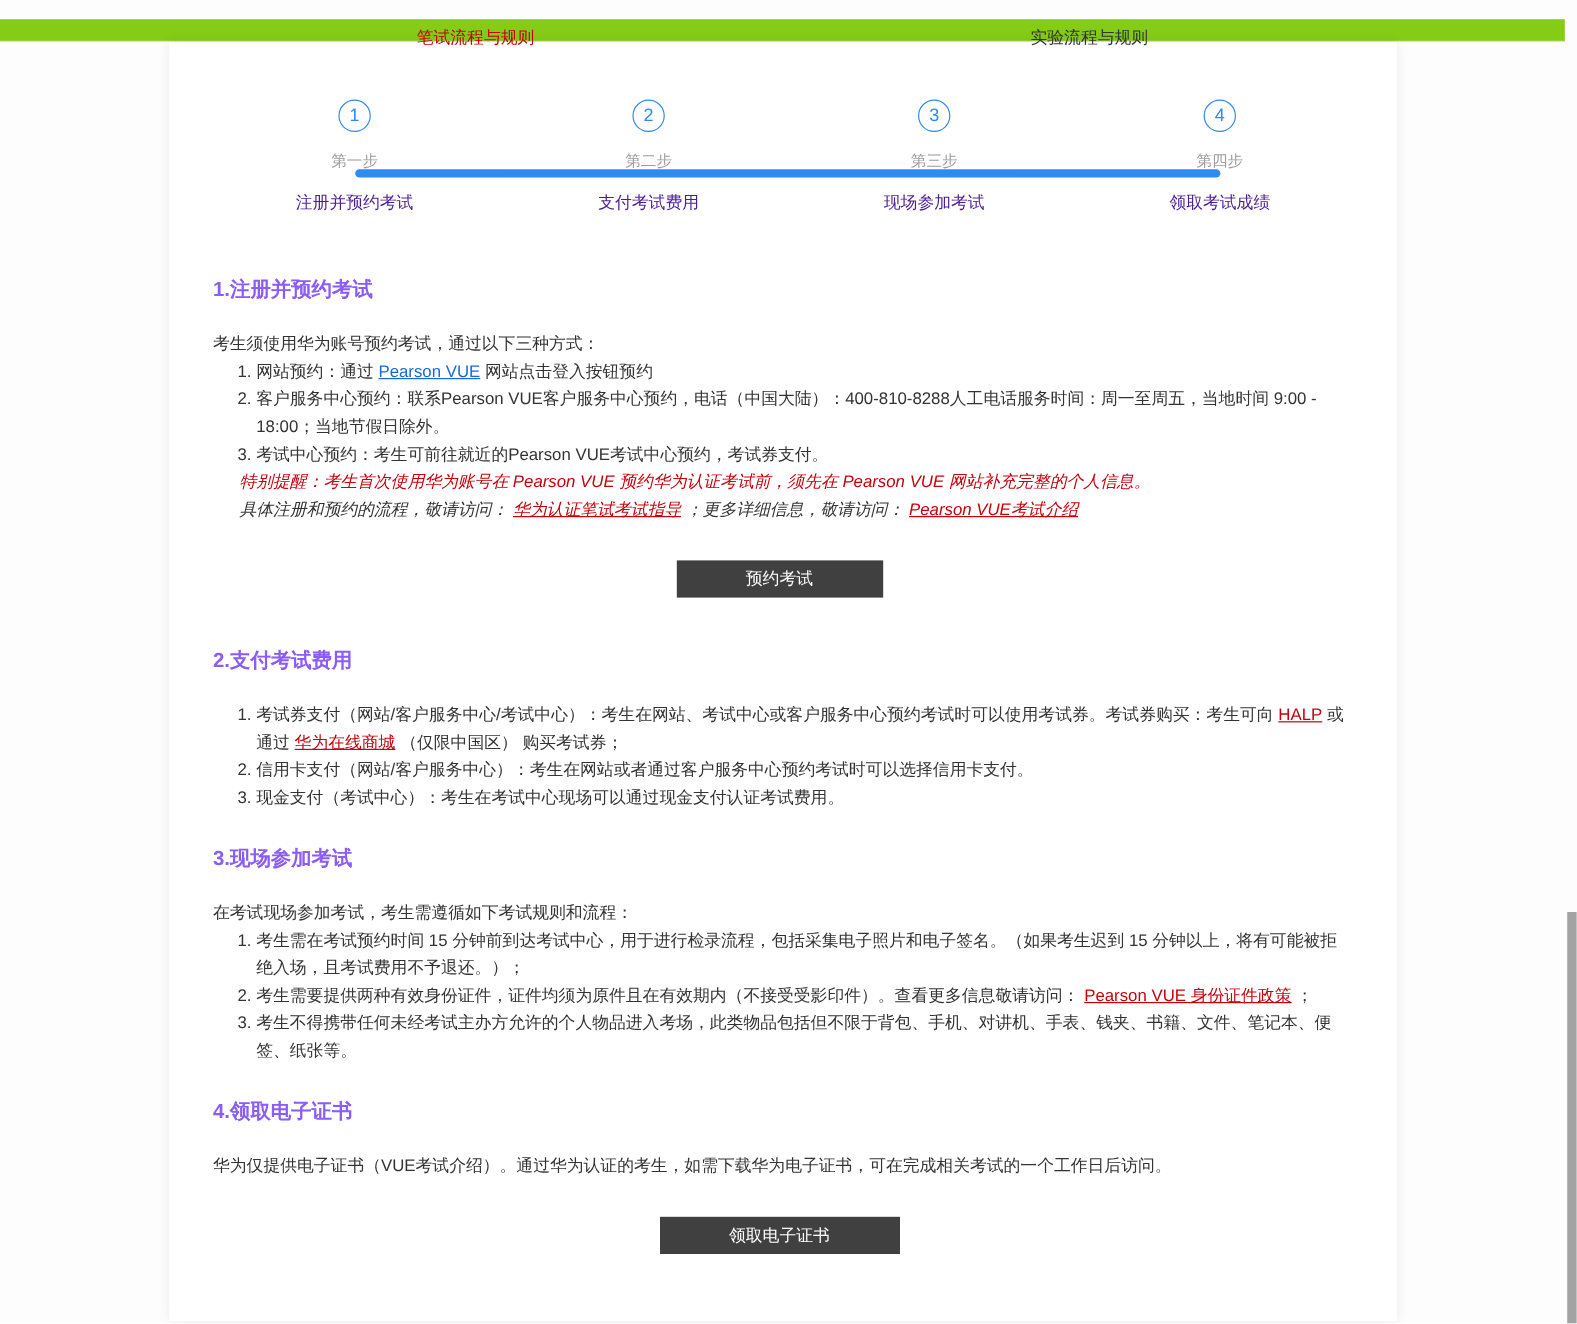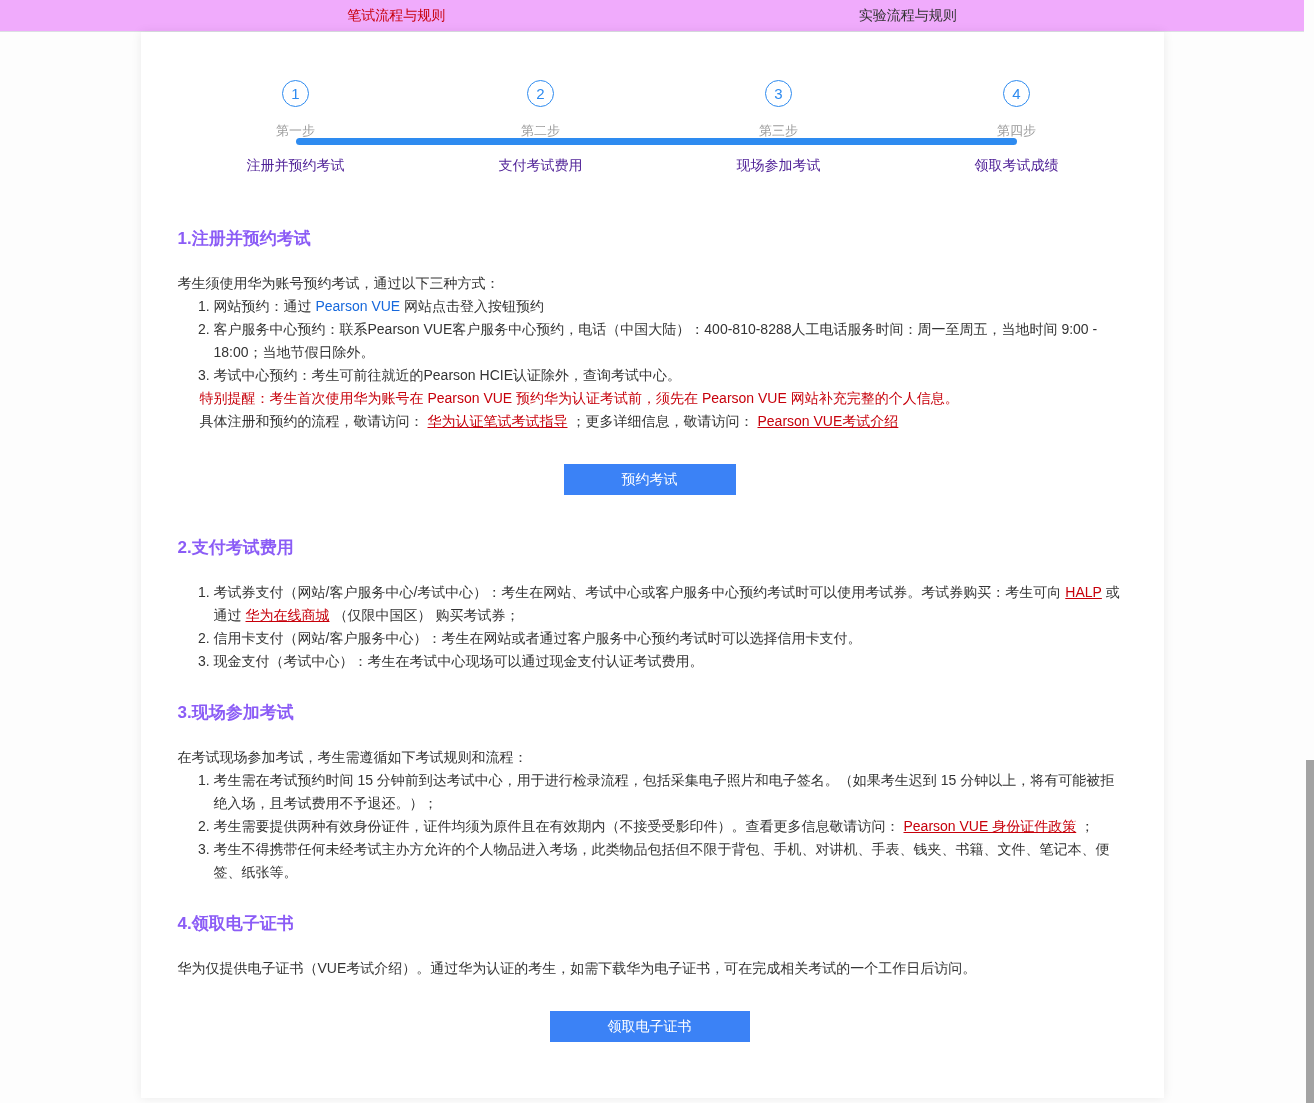--- a/index.html
+++ b/index.html
@@ -8,22 +8,23 @@
     width: 1314px; height: 1103px;
     background: #fdfdfd;
     font-family: "Liberation Sans", "DejaVu Sans", sans-serif;
     position: relative; overflow: hidden;
     color: #333;
   }
   .page { width: 1304px; }
 
   
   .topbar {
-    height: 32px; background: #f0abfc;
+    height: 19px; background: #84cc16;
     border-bottom: 1px solid #dcdfe3;
+    margin-top: 16px;
   }
   .topbar-inner {
     width: 1023px; margin: 0 auto; height: 31px;
     display: flex;
   }
   .tab {
     flex: 1; text-align: center; line-height: 31px;
     font-size: 14px; color: #333; cursor: pointer;
   }
   .tab.active { color: #c7000b; }
@@ -55,29 +56,29 @@
   
   .sections { padding: 0 42px 0 37px; }
   h2 {
     font-size: 17px; font-weight: bold; color: #8b5cf6;
     margin: 28px 0 22px 0;
   }
   h2.first { margin-top: 7px; }
   p { margin: 0; font-size: 14px; line-height: 23px; color: #333; }
   ol { margin: 0; padding-left: 36px; font-size: 14px; color: #333; }
   ol li { line-height: 23px; }
-  .indent { margin-left: 22px; }
+  .indent { margin-left: 22px; font-style: italic; }
   .red-text { color: #c7000b; }
-  a.blue-link { color: #1668dc; cursor: pointer; margin-top: 44px; }
+  a.blue-link { color: #1668dc; text-decoration: underline; cursor: pointer; margin-top: 44px; }
   a.red-link  { color: #c7000b; text-decoration: underline; cursor: pointer; margin: 0 4px; }
 
   .btn-row { text-align: center; margin: 31px 0 41px 0; }
   .btn {
     display: inline-block; border: none; cursor: pointer;
-    height: 31px; background: #3b82f6; color: #fff;
+    height: 31px; background: #404040; color: #fff;
     font-size: 14px; font-family: inherit; border-radius: 0;
   }
   .btn.book { width: 172px; }
   .btn.cert { width: 200px; }
 
   
   .scrollbar-thumb {
     position: absolute; right: 0; top: 760px;
     width: 8px; height: 343px; background: #a3a3a3;
   }
@@ -123,21 +124,21 @@
       </div>
     </div>
 
     <div class="sections">
 
       <h2 class="first">1.注册并预约考试</h2>
       <p>考生须使用华为账号预约考试，通过以下三种方式：</p>
       <ol>
         <li><span>网站预约：通过 </span><a class="blue-link">Pearson VUE</a><span> 网站点击登入按钮预约</span></li>
         <li>客户服务中心预约：联系Pearson VUE客户服务中心预约，电话（中国大陆）：400-810-8288人工电话服务时间：周一至周五，当地时间 9:00 - 18:00；当地节假日除外。</li>
-        <li>考试中心预约：考生可前往就近的Pearson HCIE认证除外，查询考试中心。</li>
+        <li>考试中心预约：考生可前往就近的Pearson VUE考试中心预约，考试券支付。</li>
       </ol>
       <p class="indent red-text">特别提醒：考生首次使用华为账号在 Pearson VUE 预约华为认证考试前，须先在 Pearson VUE 网站补充完整的个人信息。</p>
       <p class="indent">
         <span>具体注册和预约的流程，敬请访问：</span><a class="red-link">华为认证笔试考试指导</a><span>；更多详细信息，敬请访问：</span><a class="red-link">Pearson VUE考试介绍</a>
       </p>
       <div class="btn-row">
         <button class="btn book">预约考试</button>
       </div>
 
       <h2>2.支付考试费用</h2>

